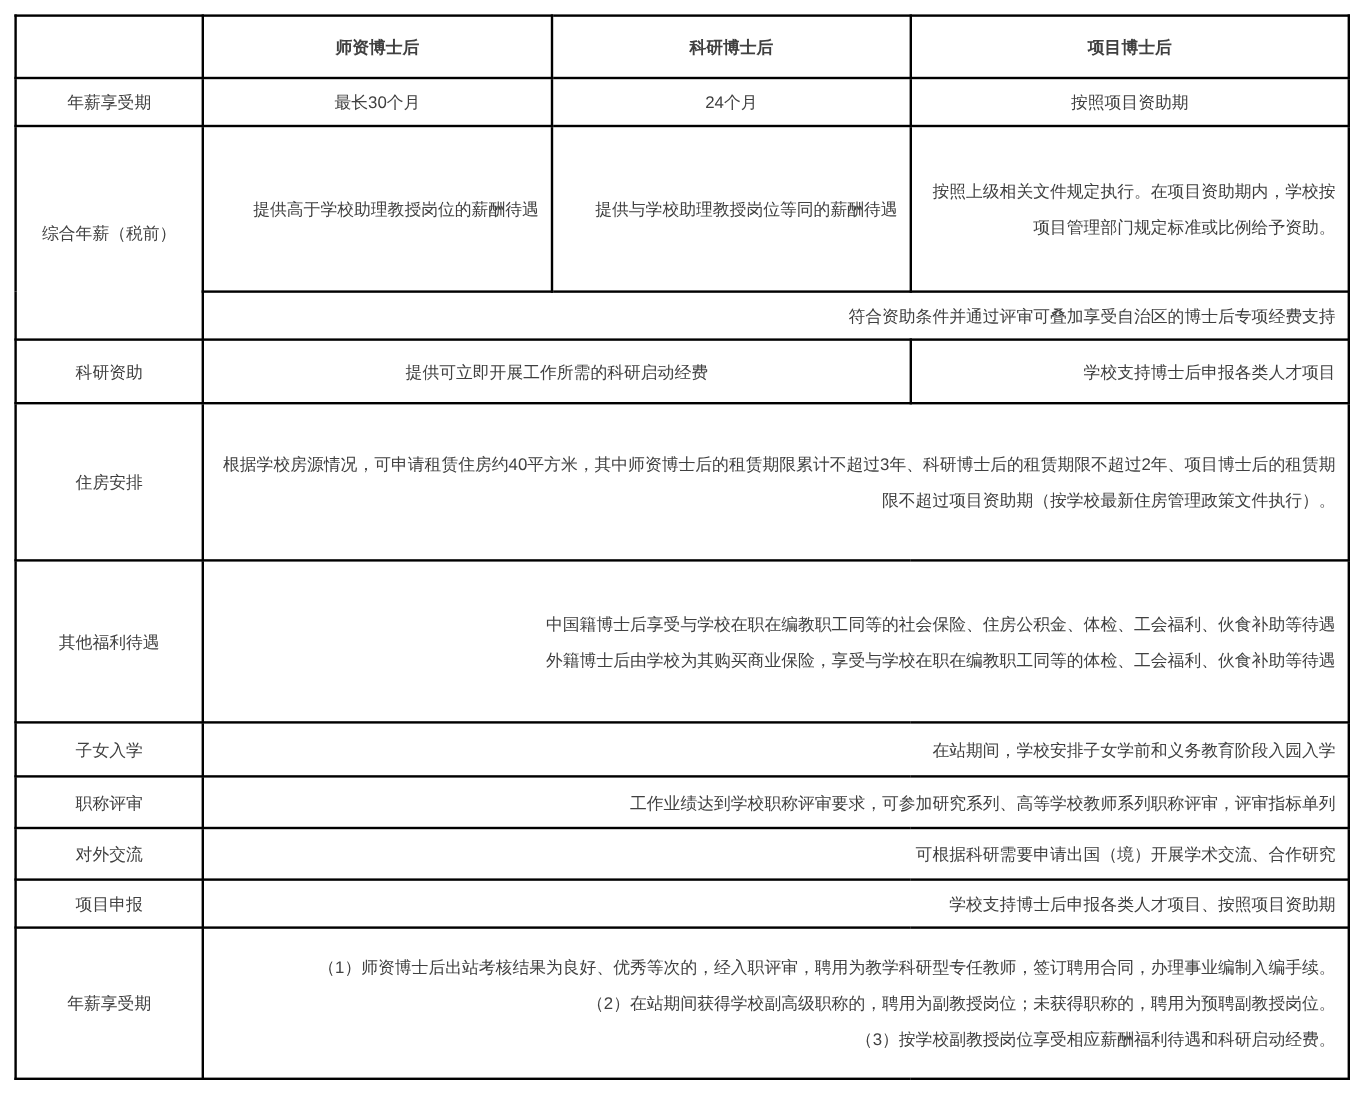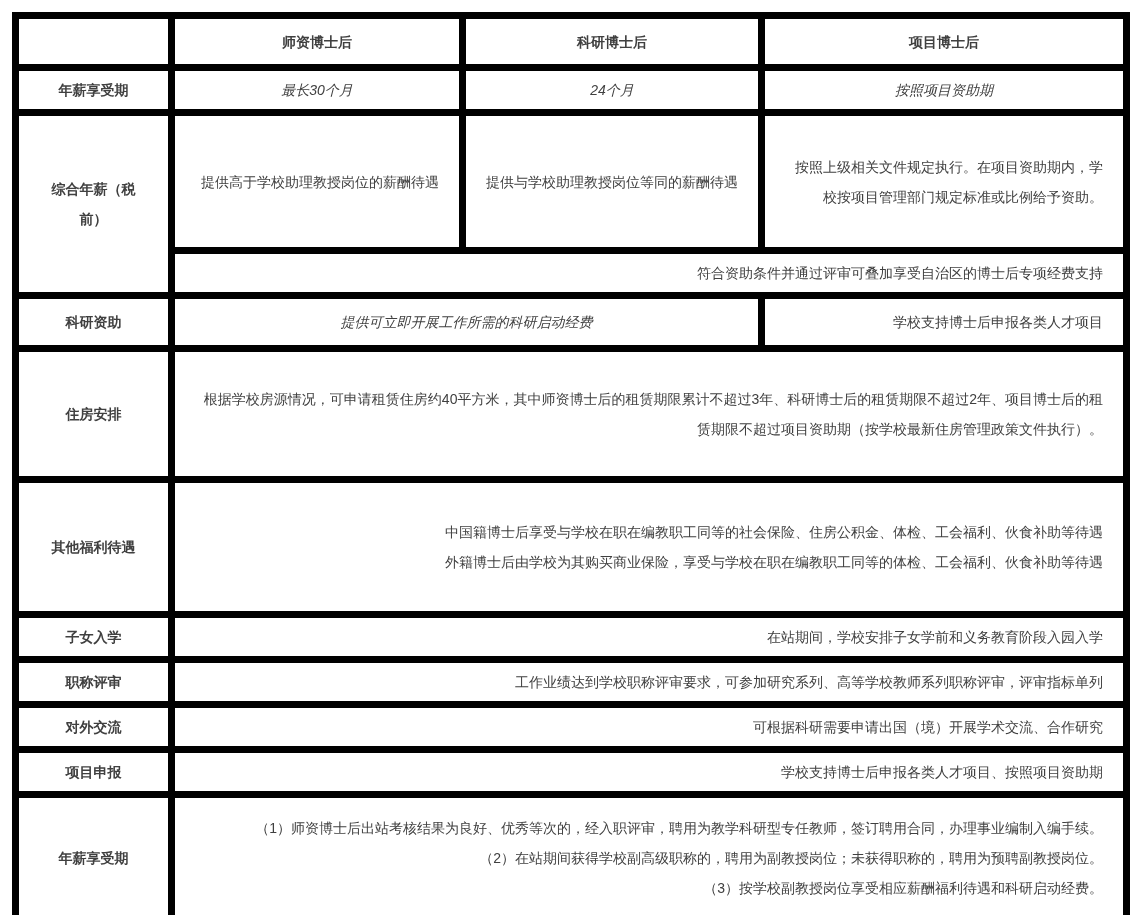--- a/index.html
+++ b/index.html
@@ -17,44 +17,43 @@
   }
   table.benefits {
     position: absolute;
     left: 12px;
     top: 12px;
     width: 1111px;
     border-collapse: collapse;
     table-layout: fixed;
   }
   table.benefits td {
-    border: 7px solid #000000;
+    border: 2px solid #000000;
     color: #404040;
     font-size: 14px;
     line-height: 30px;
     vertical-align: middle;
-    padding: 4px 20px;
+    padding: 4px 10px;
     word-break: break-all;
     overflow: hidden;
   }
   td.hdr {
     font-weight: bold;
     text-align: center;
     color: #333333;
     padding: 4px 4px;
   }
   td.rowlabel {
-    font-weight: bold;
+    font-weight: normal;
     text-align: center;
     color: #333333;
     padding: 4px 4px;
   }
   td.center {
     text-align: center;
-    font-style: italic;
   }
   td.left {
     text-align: right;
   }
   .para { display: block; }
 </style>
 </head>
 <body>
 
 <div class="page">

